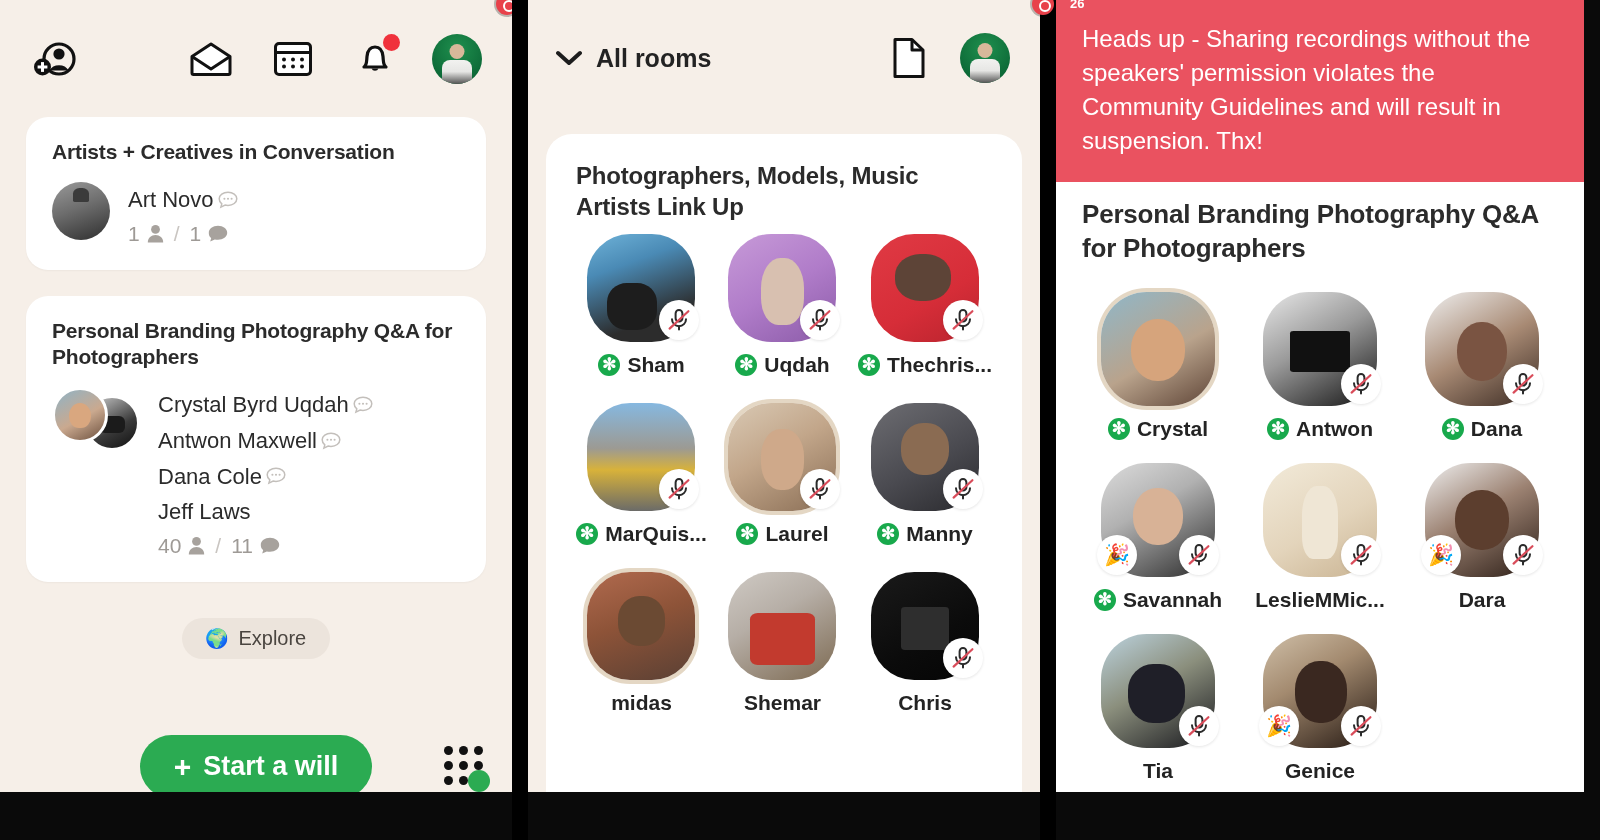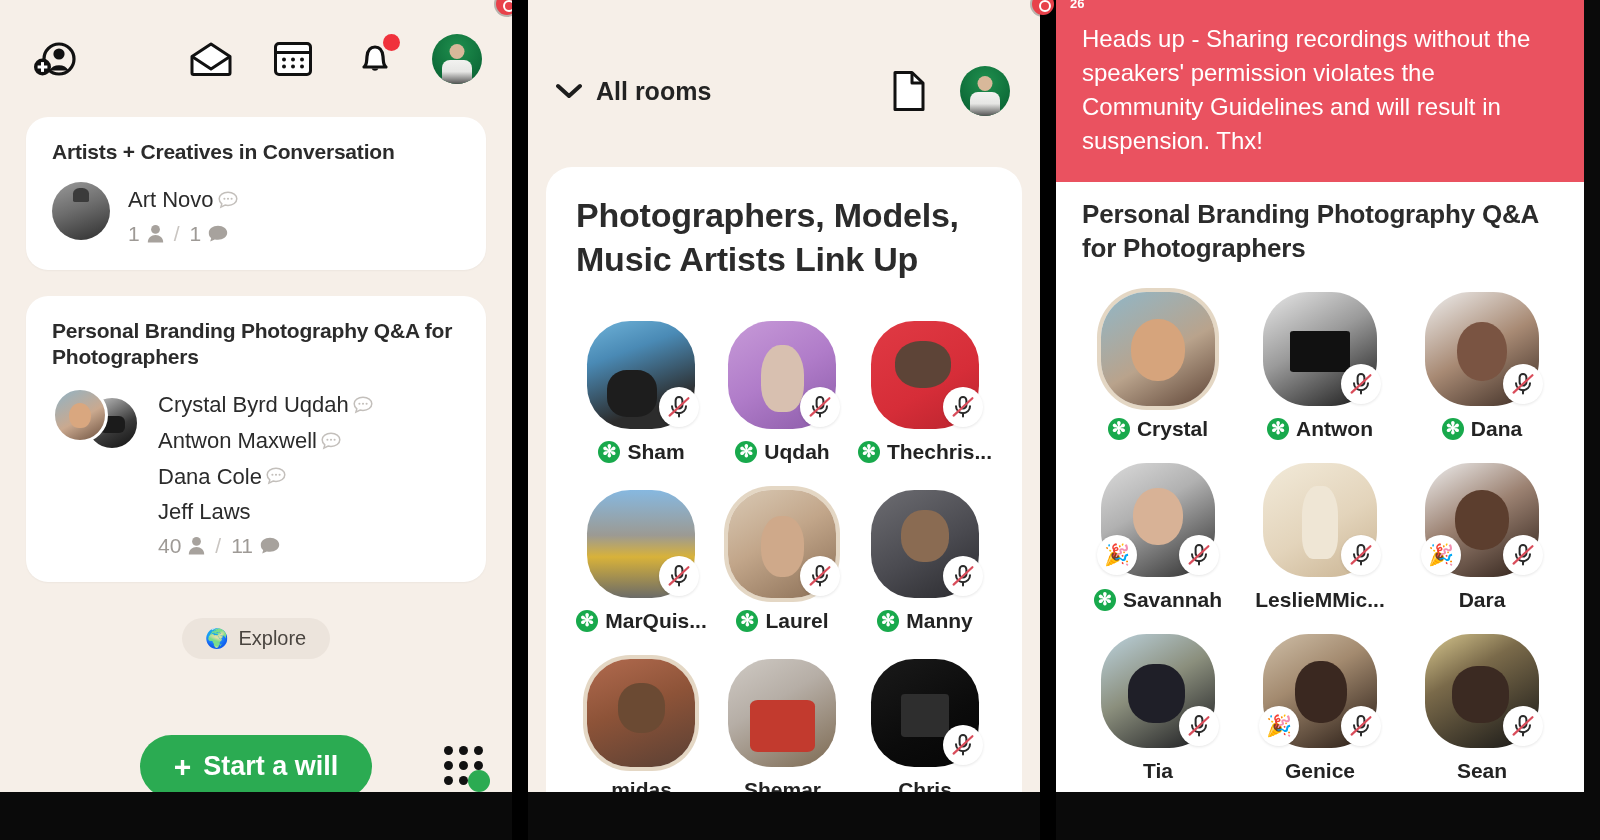--- a/index.html
+++ b/index.html
@@ -149,37 +149,36 @@
   }
   .dotgrid i {
     position: absolute; width: 9px; height: 9px; border-radius: 50%; background: #111;
   }
   .dotgrid i.big { width: 22px; height: 22px; background: #2bab52; }
 
   
   .p2-top {
     height: 116px; display: flex; align-items: center;
     padding: 0 28px;
-    margin-top: 33px;
   }
   .allrooms {
     display: flex; align-items: center; gap: 14px;
     font-size: 25px; font-weight: 600; color: #232323;
   }
   .p2-top .spacer { flex: 1 1 auto; }
 
   .roomcard {
     background: #fff; border-radius: 26px 26px 0 0;
     margin: 18px 18px 0 18px;
     padding: 26px 30px 0 30px;
     height: 706px; overflow: hidden;
   }
   .room-title {
-    font-size: 34px; font-weight: 700; color: #2b2b2b;
-    line-height: 1.3; letter-spacing: -.2px; margin-bottom: 40px;
+    font-size: 24px; font-weight: 700; color: #2b2b2b;
+    line-height: 1.3; letter-spacing: -.2px; margin-bottom: 12px;
   }
   .grid3 {
     display: grid; grid-template-columns: repeat(3, 1fr);
     row-gap: 26px; column-gap: 10px;
   }
   .pcell { display: flex; flex-direction: column; align-items: center; }
   .pav-wrap { position: relative; width: 108px; height: 108px; }
   .pav {
     width: 108px; height: 108px; border-radius: 40%;
     overflow: hidden; position: relative; background: #d5d0cb;
@@ -729,36 +728,20 @@
                   <path d="M6 12.2a7 7 0 0 0 14 0" fill="none" stroke="#2a2a2a" stroke-width="2" stroke-linecap="round"></path>
                   <path d="M13 19.2v3.4" stroke="#2a2a2a" stroke-width="2" stroke-linecap="round"></path>
                   <path d="M3.6 21.6 22.4 4.2" stroke="#d94c5a" stroke-width="2.2" stroke-linecap="round"></path>
                 </svg>
               </div>
             </div>
             <div class="pname">
               <span>Genice</span>
             </div>
           </div>
-          <div class="pcell">
-            <div class="pav-wrap">
-              <div class="pav g9"></div>
-              <div class="badge-mic">
-                <svg width="26" height="26" viewBox="0 0 26 26">
-                  <rect x="9.6" y="3" width="6.8" height="11.6" rx="3.4" fill="none" stroke="#2a2a2a" stroke-width="2"></rect>
-                  <path d="M6 12.2a7 7 0 0 0 14 0" fill="none" stroke="#2a2a2a" stroke-width="2" stroke-linecap="round"></path>
-                  <path d="M13 19.2v3.4" stroke="#2a2a2a" stroke-width="2" stroke-linecap="round"></path>
-                  <path d="M3.6 21.6 22.4 4.2" stroke="#d94c5a" stroke-width="2.2" stroke-linecap="round"></path>
-                </svg>
-              </div>
-            </div>
-            <div class="pname">
-              <span>Sean</span>
-            </div>
-          </div>
         </div>
       <div class="clip-bottom">
         <div class="p3-grid" style="margin-top:18px">
           <div class="pcell">
             <div class="pav-wrap">
                 <div class="pav h1"></div>
               </div>
           </div>
           <div class="pcell">
             <div class="pav-wrap">

